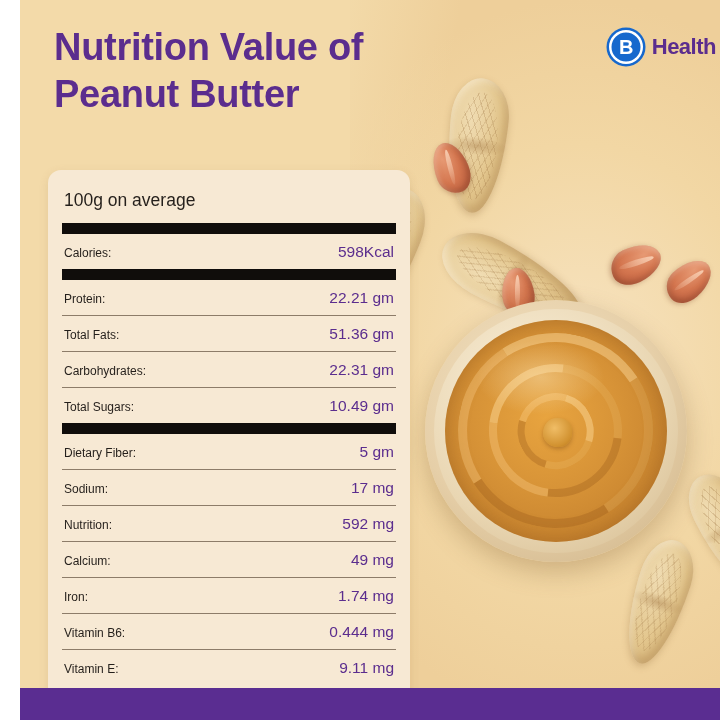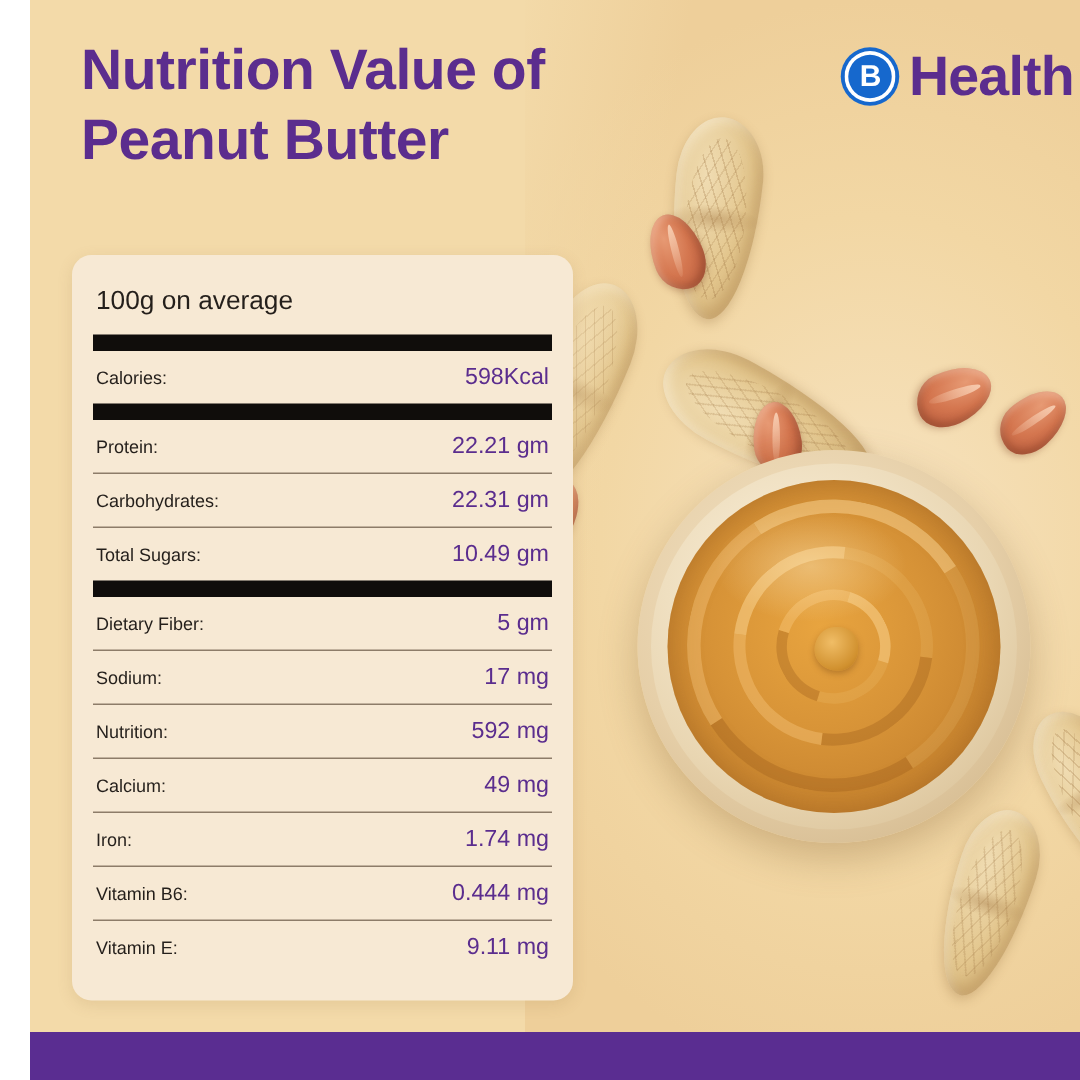--- a/index.html
+++ b/index.html
@@ -178,31 +178,31 @@
   }
   .brand-mark span {
     color: #ffffff;
     font-size: 20px;
     font-weight: bold;
     line-height: 1;
     letter-spacing: -1px;
   }
   .brand-name {
     color: #5b2d8e;
-    font-size: 37px;
+    font-size: 22px;
     font-weight: bold;
     letter-spacing: -0.5px;
   }
 
   
   .card {
     position: absolute;
     left: 28px;
     top: 170px;
-    width: 334px;
+    width: 362px;
     background: #f7e9d4;
     border-radius: 13px;
     padding: 16px 14px 18px 14px;
     box-sizing: border-box;
     box-shadow: 0 3px 10px rgba(150,110,60,0.16);
   }
   .card-head {
     font-size: 17.5px;
     color: #241f1b;
     font-weight: normal;
@@ -337,20 +337,24 @@
     </div>
 
     <div class="bar-black"></div>
 
     <div class="group">
       <div class="row">
         <span class="label">Protein:</span>
         <span class="value">22.21 gm</span>
       </div>
       <div class="row">
+        <span class="label">Total Fats:</span>
+        <span class="value">51.36 gm</span>
+      </div>
+      <div class="row">
         <span class="label">Carbohydrates:</span>
         <span class="value">22.31 gm</span>
       </div>
       <div class="row last">
         <span class="label">Total Sugars:</span>
         <span class="value">10.49 gm</span>
       </div>
     </div>
 
     <div class="bar-black"></div>

